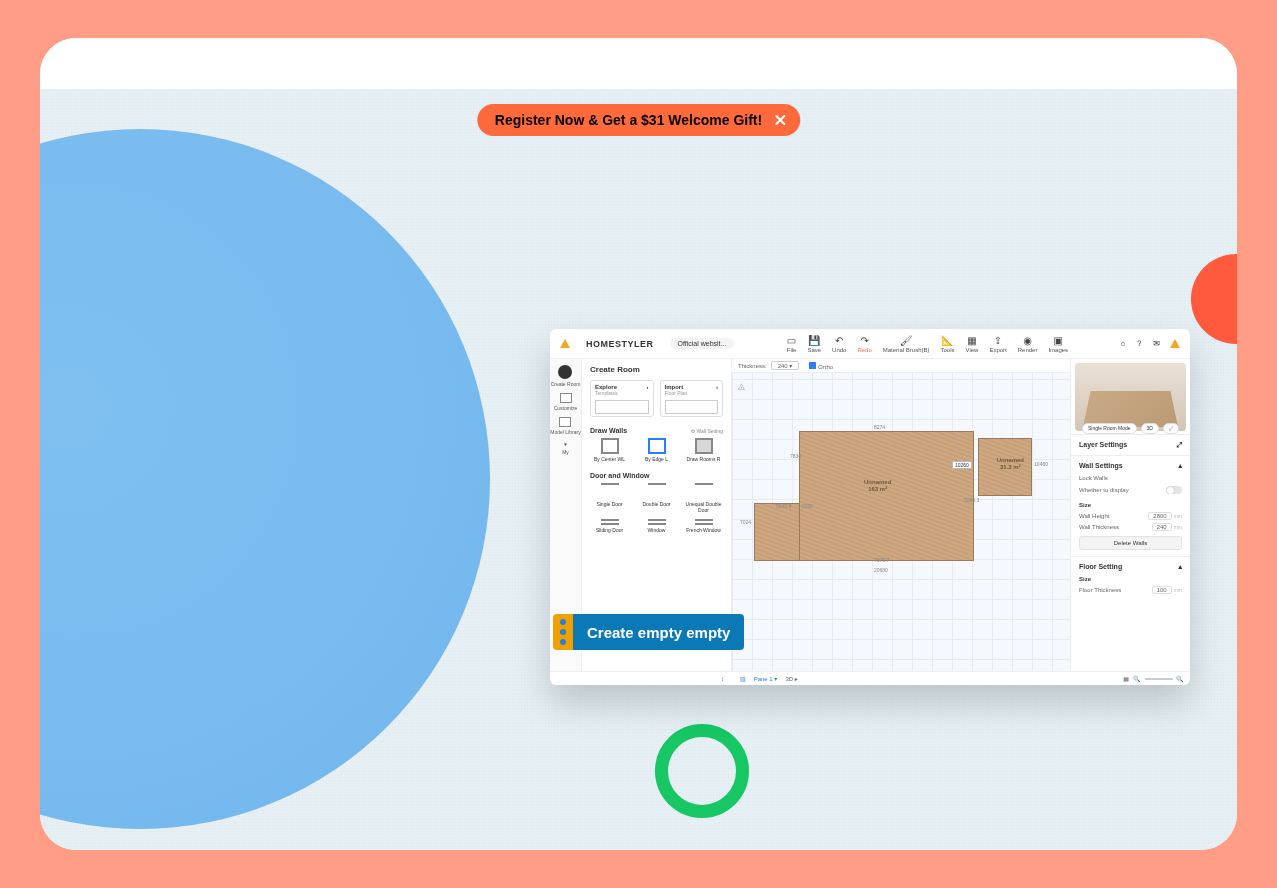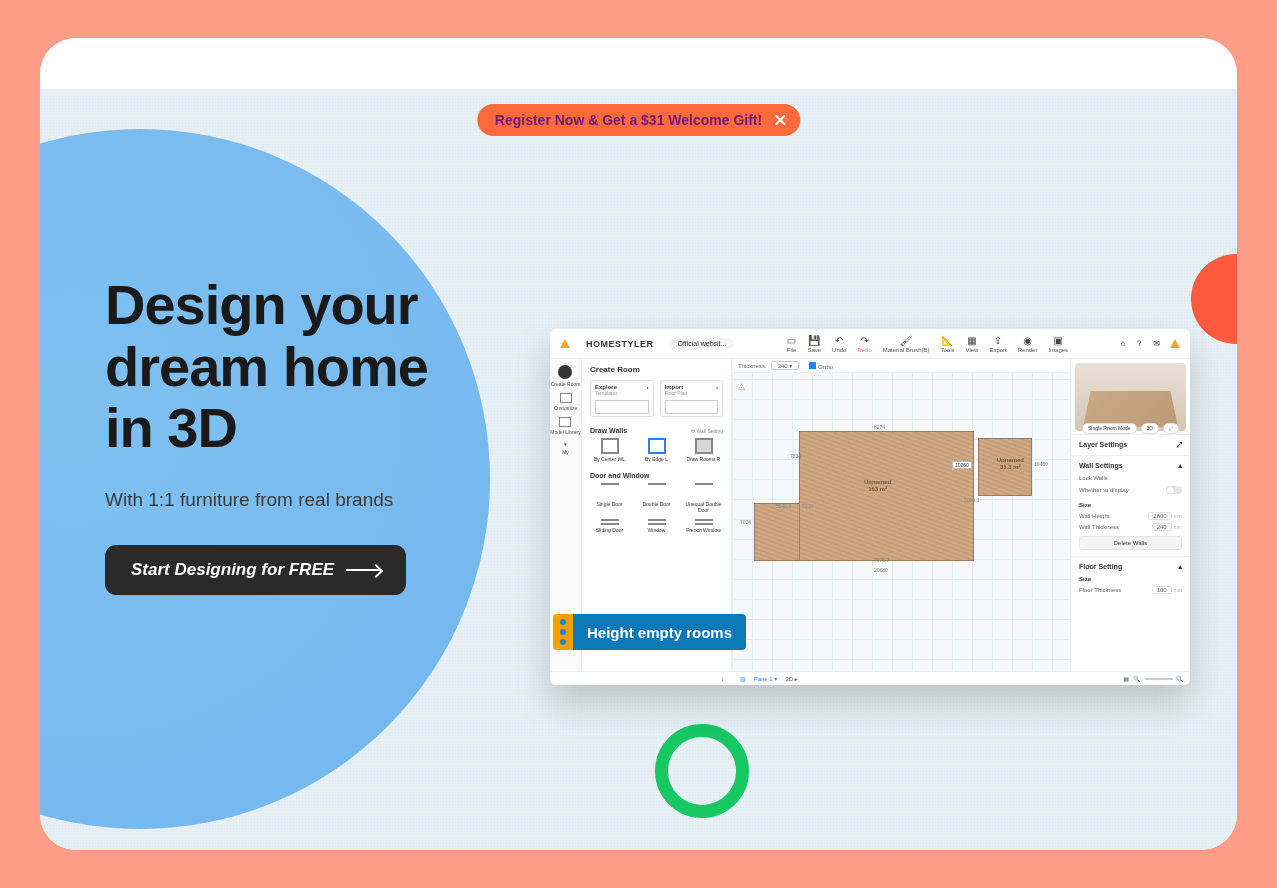--- a/index.html
+++ b/index.html
@@ -33,21 +33,21 @@
   position: absolute;
   top: 15px;
   left: 50%;
   transform: translateX(-50%);
   background: #ff6a3d;
   height: 32px;
   border-radius: 16px;
   display: flex;
   align-items: center;
   padding: 0 38px 0 18px;
-  color: #701a75;
+  color: #000000;
   font-weight: 700;
   font-size: 14px;
 }
 .banner-close {
   position: absolute;
   right: 10px;
   top: 6px;
   width: 20px; height: 20px;
   display:flex;align-items:center;justify-content:center;
   cursor:pointer;
@@ -279,32 +279,20 @@
 
     <div class="banner">
       <span>Register Now &amp; Get a $31 Welcome Gift!</span>
       <span class="banner-close">
         <svg width="12" height="12" viewBox="0 0 12 12">
             <path d="M2 2 L10 10 M10 2 L2 10" stroke="#fff" stroke-width="2" stroke-linecap="round"></path>
           </svg>
       </span>
     </div>
 
-    <div class="headline">
-      <h1>
-        <span>Design your</span><br>
-        <span>dream home</span><br>
-        <span>in 3D</span>
-      </h1>
-      <div class="sub">With 1:1 furniture from real brands</div>
-      <div class="cta-btn">
-        <span>Start Designing for FREE</span>
-        <span class="cta-arrow"></span>
-      </div>
-    </div>
 
     <div class="editor">
       <div class="ed-topbar">
         <div class="ed-brand">
           <span class="ed-brand-icon"></span>
           <span class="ed-brand-name">HOMESTYLER</span>
           <span class="ed-chip">Official websit...</span>
         </div>
         <div class="ed-center-tools">
           <div class="ed-tool">
@@ -546,19 +534,19 @@
     </div>
 
     <div class="tooltip-bubble">
       <div class="tooltip-wrap">
         <div class="tooltip-tabs">
           <span class="dot"></span>
             <span class="dot"></span>
             <span class="dot"></span>
         </div>
         <div class="tooltip-body">
-          <span>Height empty rooms</span>
+          <span>Create empty empty</span>
         </div>
       </div>
     </div>
 
   </div>
 </div>
 
 </body></html>

